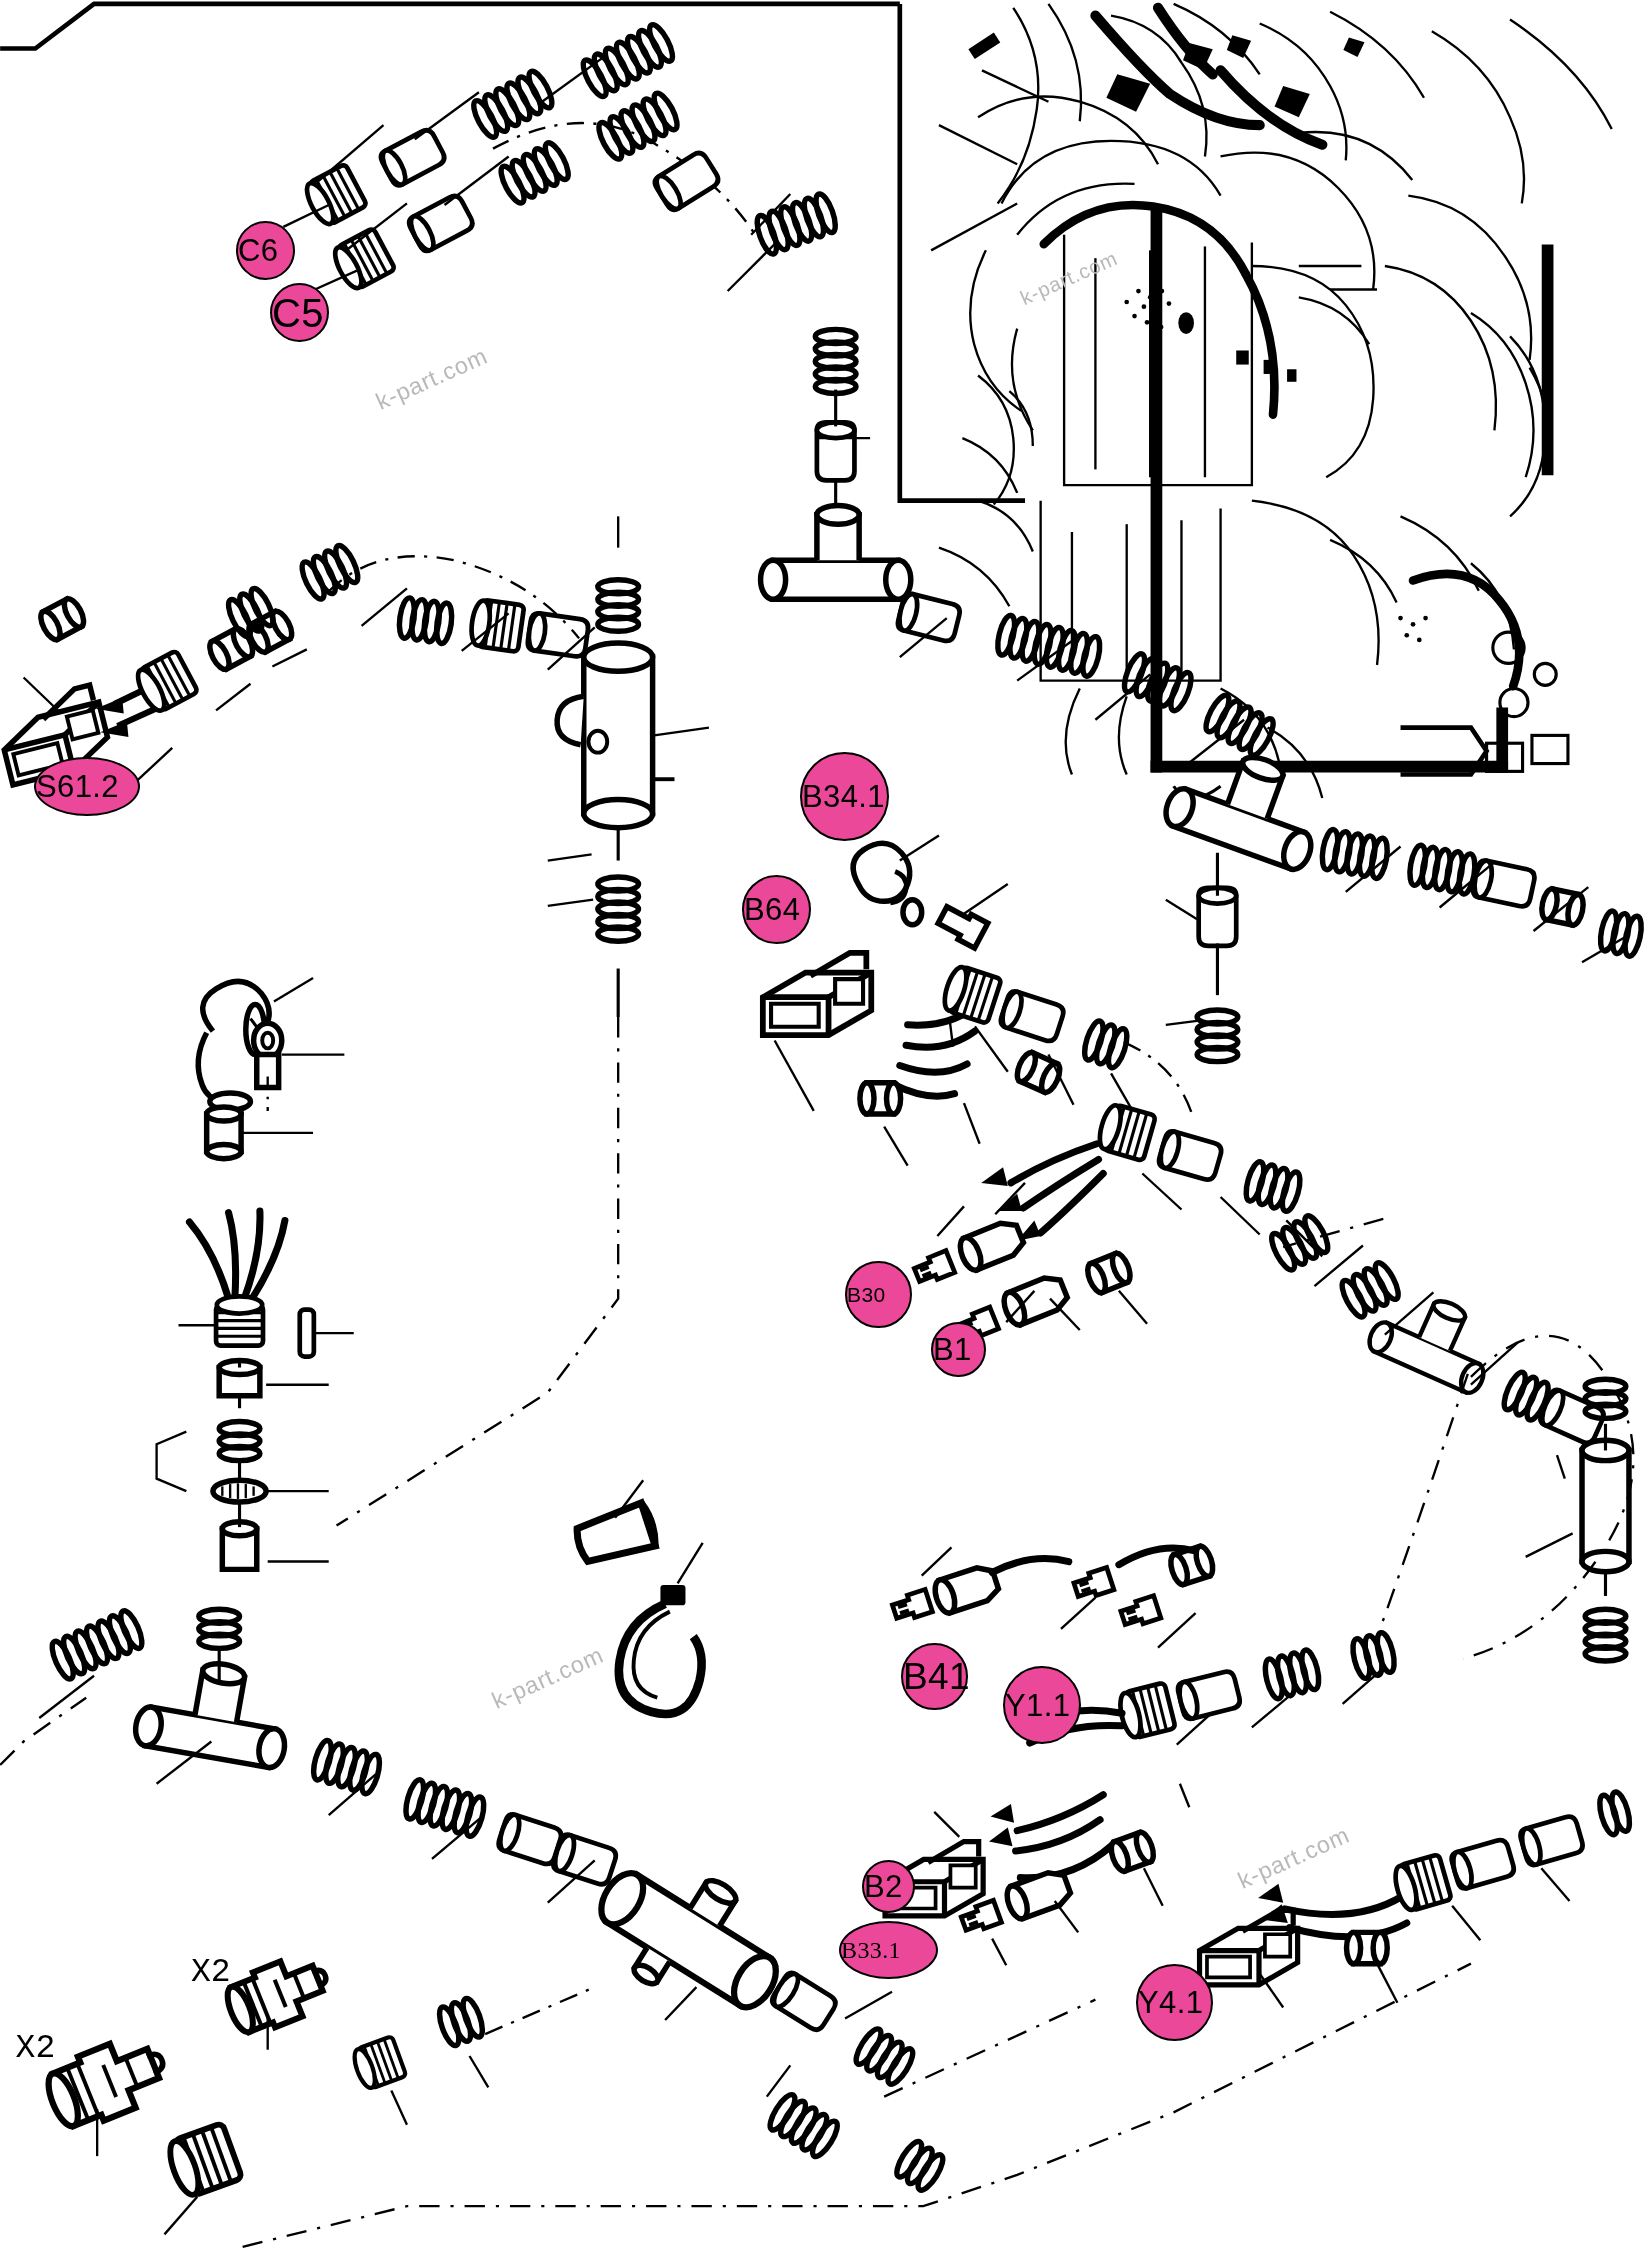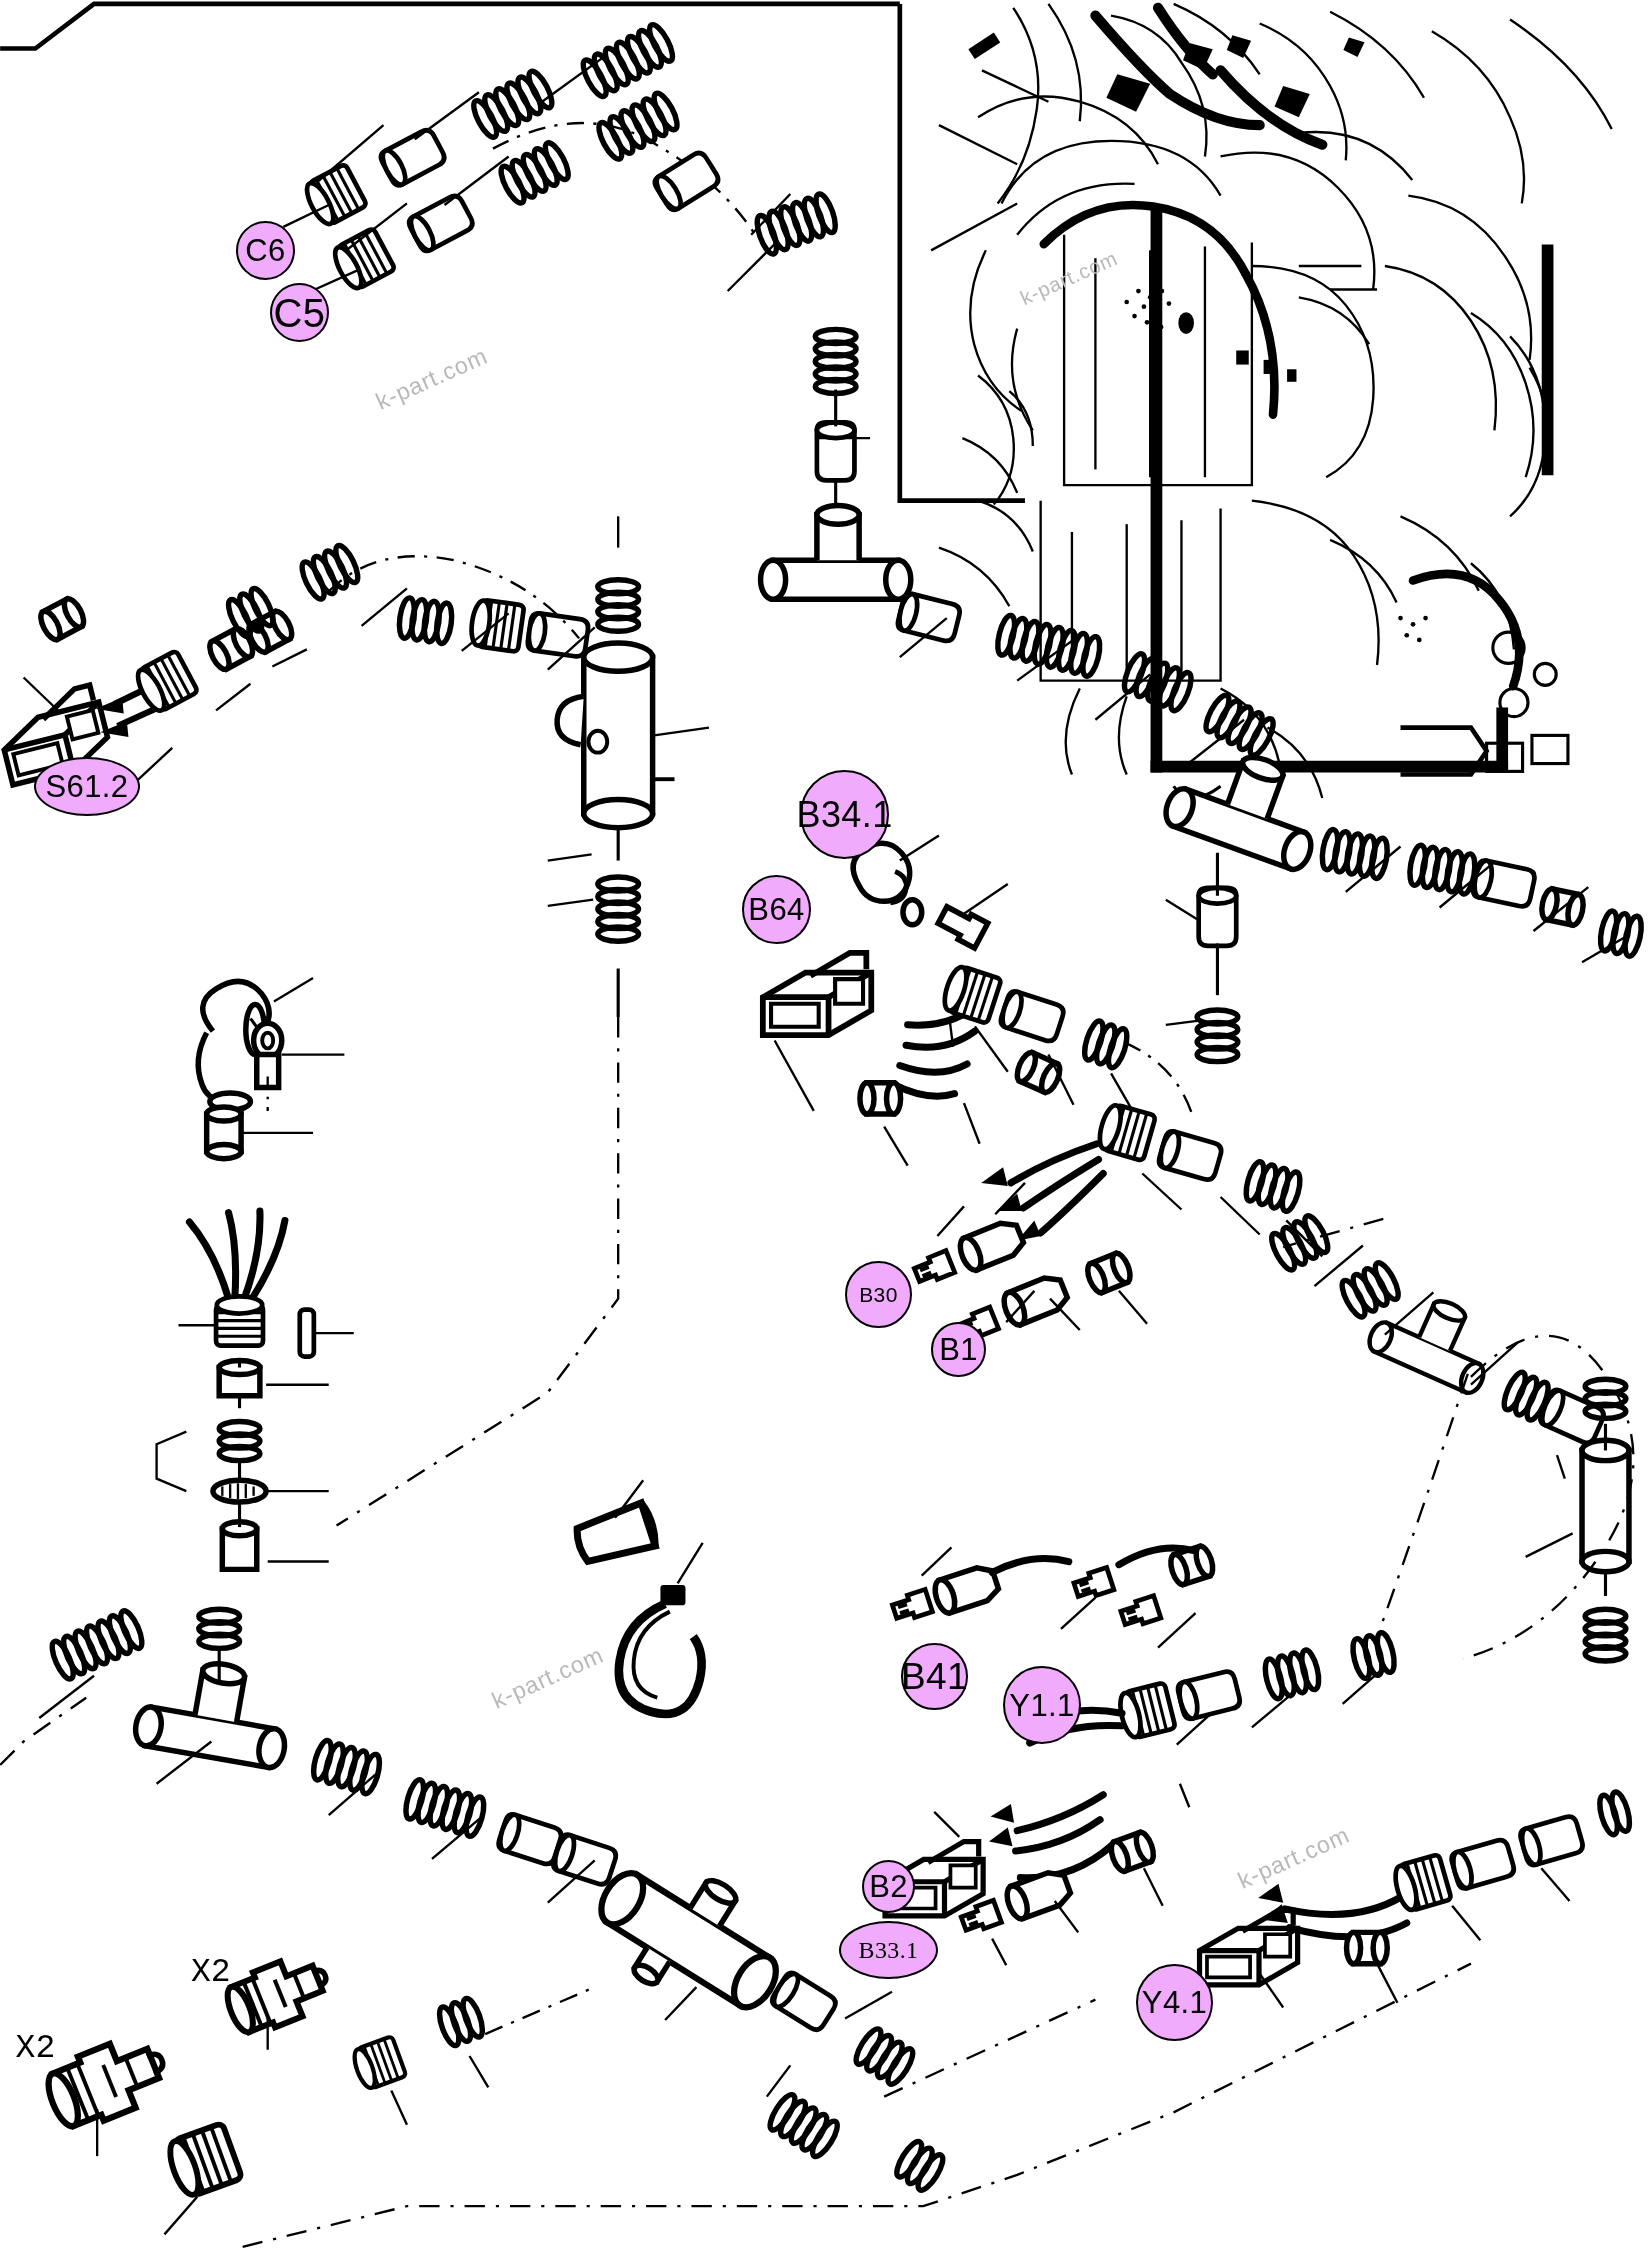--- a/index.html
+++ b/index.html
@@ -9,23 +9,23 @@
     position:relative;
     width:1651px;height:2250px;
     background:#ffffff;
     overflow:hidden;
   }
   #sheet svg{position:absolute;left:0;top:0;width:1651px;height:2250px;}
 
   
   .balloon{
     position:absolute;
-    display:flex;align-items:center;justify-content:center;
+    display:flex;align-items:center;justify-content:flex-start;
     border:2.3px solid #000;
-    background:#f0abfc;
+    background:#ec4899;
     color:#000;
     font-family:"Liberation Sans", sans-serif;
     letter-spacing:0.4px;
     line-height:1;
     white-space:nowrap;
     box-sizing:border-box;
   }
   .balloon.circle{border-radius:50%;}
   .balloon.ellipse{border-radius:50%;}
   .plain-label{
@@ -1093,21 +1093,21 @@
 
   <div class="balloon circle" style="left:236px;top:221px;width:59px;height:59px;font-size:31px;">
       <span>C6</span>
     </div>
   <div class="balloon circle" style="left:270px;top:283px;width:59px;height:59px;font-size:40px;">
       <span>C5</span>
     </div>
   <div class="balloon ellipse" style="left:34px;top:757px;width:106px;height:59px;font-size:31px;">
       <span>S61.2</span>
     </div>
-  <div class="balloon circle" style="left:800px;top:770px;width:89px;height:89px;font-size:36px;">
+  <div class="balloon circle" style="left:800px;top:752px;width:89px;height:89px;font-size:31px;">
       <span>B34.1</span>
     </div>
   <div class="balloon circle" style="left:742px;top:875px;width:69px;height:69px;font-size:31px;">
       <span>B64</span>
     </div>
   <div class="balloon circle" style="left:845px;top:1261px;width:67px;height:67px;font-size:21px;">
       <span>B30</span>
     </div>
   <div class="balloon circle" style="left:931px;top:1322px;width:55px;height:55px;font-size:31px;">
       <span>B1</span>

